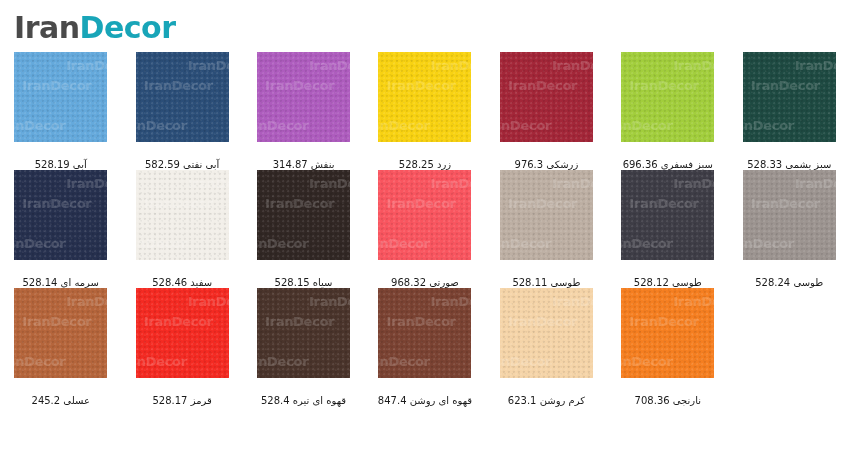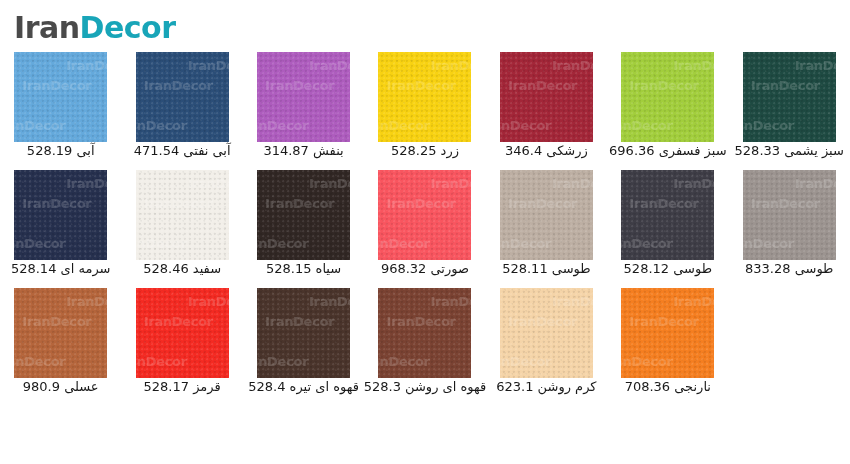--- a/index.html
+++ b/index.html
@@ -86,22 +86,22 @@
     color: rgba(255,255,255,0.17);
     white-space: nowrap;
     pointer-events: none;
     font-family: "DejaVu Sans", "Liberation Sans", sans-serif;
   }
   .chip-wm.wm-a { left: 8px;  top: 26px; }
   .chip-wm.wm-b { left: -18px; top: 66px; }
   .chip-wm.wm-c { left: 52px; top: 6px; }
 
   .swatch-label {
-    margin-top: 1px;
-    font-size: 13px;
+    margin-top: 17px;
+    font-size: 10px;
     color: #1a1a1a;
     direction: rtl;
     text-align: right;
     white-space: nowrap;
     font-family: "DejaVu Sans", "Liberation Sans", sans-serif;
   }
 </style>
 </head>
 <body>
 
@@ -122,21 +122,21 @@
             <span class="chip-wm wm-b">IranDecor</span>
           </div>
           <div class="swatch-label">آبی 528.19</div>
         </div>
         <div class="swatch-cell">
           <div class="swatch-chip" title="آبی نفتی 528.26" style="background-color: rgb(43, 78, 120);">
             <span class="chip-wm wm-c">IranDecor</span>
             <span class="chip-wm wm-a">IranDecor</span>
             <span class="chip-wm wm-b">IranDecor</span>
           </div>
-          <div class="swatch-label">آبی نفتی 471.54</div>
+          <div class="swatch-label">آبی نفتی 582.59</div>
         </div>
         <div class="swatch-cell">
           <div class="swatch-chip" title="بنفش 528.36" style="background-color: rgb(174, 92, 190);">
             <span class="chip-wm wm-c">IranDecor</span>
             <span class="chip-wm wm-a">IranDecor</span>
             <span class="chip-wm wm-b">IranDecor</span>
           </div>
           <div class="swatch-label">بنفش 314.87</div>
         </div>
         <div class="swatch-cell">
@@ -146,21 +146,21 @@
             <span class="chip-wm wm-b">IranDecor</span>
           </div>
           <div class="swatch-label">زرد 528.25</div>
         </div>
         <div class="swatch-cell">
           <div class="swatch-chip" title="زرشکی 528.9" style="background-color: rgb(163, 38, 56);">
             <span class="chip-wm wm-c">IranDecor</span>
             <span class="chip-wm wm-a">IranDecor</span>
             <span class="chip-wm wm-b">IranDecor</span>
           </div>
-          <div class="swatch-label">زرشکی 346.4</div>
+          <div class="swatch-label">زرشکی 976.3</div>
         </div>
         <div class="swatch-cell">
           <div class="swatch-chip" title="سبز فسفری 528.18" style="background-color: rgb(162, 206, 60);">
             <span class="chip-wm wm-c">IranDecor</span>
             <span class="chip-wm wm-a">IranDecor</span>
             <span class="chip-wm wm-b">IranDecor</span>
           </div>
           <div class="swatch-label">سبز فسفری 696.36</div>
         </div>
         <div class="swatch-cell">
@@ -220,31 +220,31 @@
             <span class="chip-wm wm-b">IranDecor</span>
           </div>
           <div class="swatch-label">طوسی 528.12</div>
         </div>
         <div class="swatch-cell">
           <div class="swatch-chip" title="طوسی 528.24" style="background-color: rgb(156, 148, 144);">
             <span class="chip-wm wm-c">IranDecor</span>
             <span class="chip-wm wm-a">IranDecor</span>
             <span class="chip-wm wm-b">IranDecor</span>
           </div>
-          <div class="swatch-label">طوسی 833.28</div>
+          <div class="swatch-label">طوسی 528.24</div>
         </div>
       </div>
       <div class="swatch-row">
         <div class="swatch-cell">
           <div class="swatch-chip" title="عسلی 528.2" style="background-color: rgb(181, 101, 59);">
             <span class="chip-wm wm-c">IranDecor</span>
             <span class="chip-wm wm-a">IranDecor</span>
             <span class="chip-wm wm-b">IranDecor</span>
           </div>
-          <div class="swatch-label">عسلی 980.9</div>
+          <div class="swatch-label">عسلی 245.2</div>
         </div>
         <div class="swatch-cell">
           <div class="swatch-chip" title="قرمز 528.17" style="background-color: rgb(244, 42, 34);">
             <span class="chip-wm wm-c">IranDecor</span>
             <span class="chip-wm wm-a">IranDecor</span>
             <span class="chip-wm wm-b">IranDecor</span>
           </div>
           <div class="swatch-label">قرمز 528.17</div>
         </div>
         <div class="swatch-cell">
@@ -254,21 +254,21 @@
             <span class="chip-wm wm-b">IranDecor</span>
           </div>
           <div class="swatch-label">قهوه ای تیره 528.4</div>
         </div>
         <div class="swatch-cell">
           <div class="swatch-chip" title="قهوه ای روشن 528.3" style="background-color: rgb(122, 66, 50);">
             <span class="chip-wm wm-c">IranDecor</span>
             <span class="chip-wm wm-a">IranDecor</span>
             <span class="chip-wm wm-b">IranDecor</span>
           </div>
-          <div class="swatch-label">قهوه ای روشن 528.3</div>
+          <div class="swatch-label">قهوه ای روشن 847.4</div>
         </div>
         <div class="swatch-cell">
           <div class="swatch-chip" title="کرم روشن 528.7" style="background-color: rgb(245, 212, 168);">
             <span class="chip-wm wm-c">IranDecor</span>
             <span class="chip-wm wm-a">IranDecor</span>
             <span class="chip-wm wm-b">IranDecor</span>
           </div>
           <div class="swatch-label">کرم روشن 623.1</div>
         </div>
         <div class="swatch-cell">

